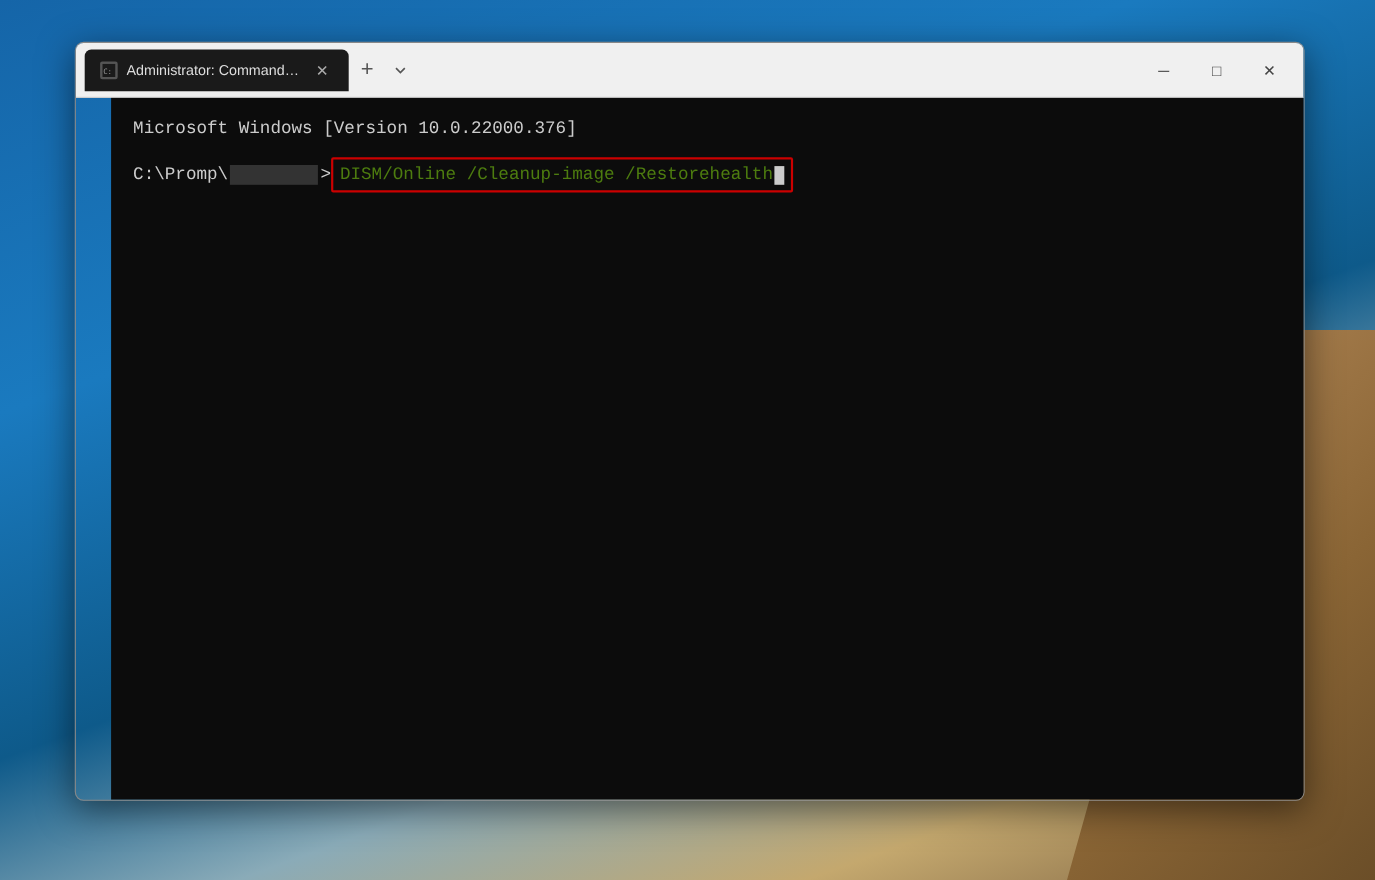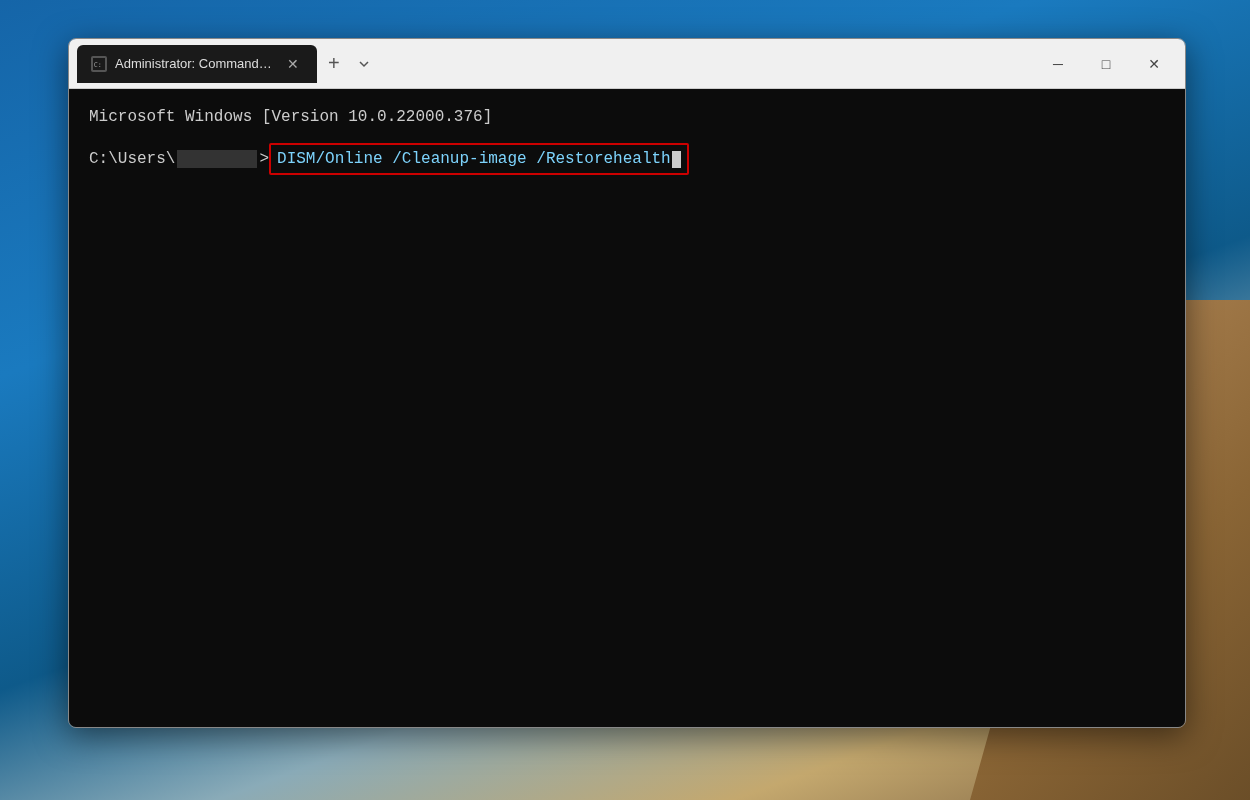--- a/index.html
+++ b/index.html
@@ -153,20 +153,21 @@
     
     .terminal {
       background: #0c0c0c;
       width: 100%;
       height: calc(100% - 50px);
       padding: 16px 20px;
       font-family: 'Consolas', 'Courier New', monospace;
       font-size: 16px;
       color: #cccccc;
       line-height: 1.5;
+      margin-left: 32px;
     }
 
     .terminal-line {
       white-space: pre;
       display: block;
     }
 
     .command-line {
       display: flex;
       align-items: center;
@@ -191,21 +192,21 @@
     .command-highlight-box {
       display: inline-flex;
       align-items: center;
       border: 2px solid #cc0000;
       padding: 2px 6px;
       border-radius: 2px;
       background: transparent;
     }
 
     .command-text {
-      color: #7dd3fc;
+      color: #4d7c0f;
       font-family: 'Consolas', 'Courier New', monospace;
       font-size: 16px;
     }
 
     .cursor-block {
       display: inline-block;
       width: 9px;
       height: 17px;
       background: #cccccc;
       margin-left: 1px;
@@ -257,21 +258,21 @@
       <div class="win-btn close">
         <span>✕</span>
       </div>
     </div>
   </div>
 
   <div class="terminal">
     <span class="terminal-line">Microsoft Windows [Version 10.0.22000.376]</span>
 
     <div class="command-line">
-      <span class="prompt-path">C:\Users\</span>
+      <span class="prompt-path">C:\Promp\</span>
       <span class="redacted-user"></span>
       <span class="prompt-path">&gt;</span>
       <div class="command-highlight-box">
         <span class="command-text">DISM/Online /Cleanup-image /Restorehealth</span>
         <span class="cursor-block"></span>
       </div>
     </div>
   </div>
 </div>
 

